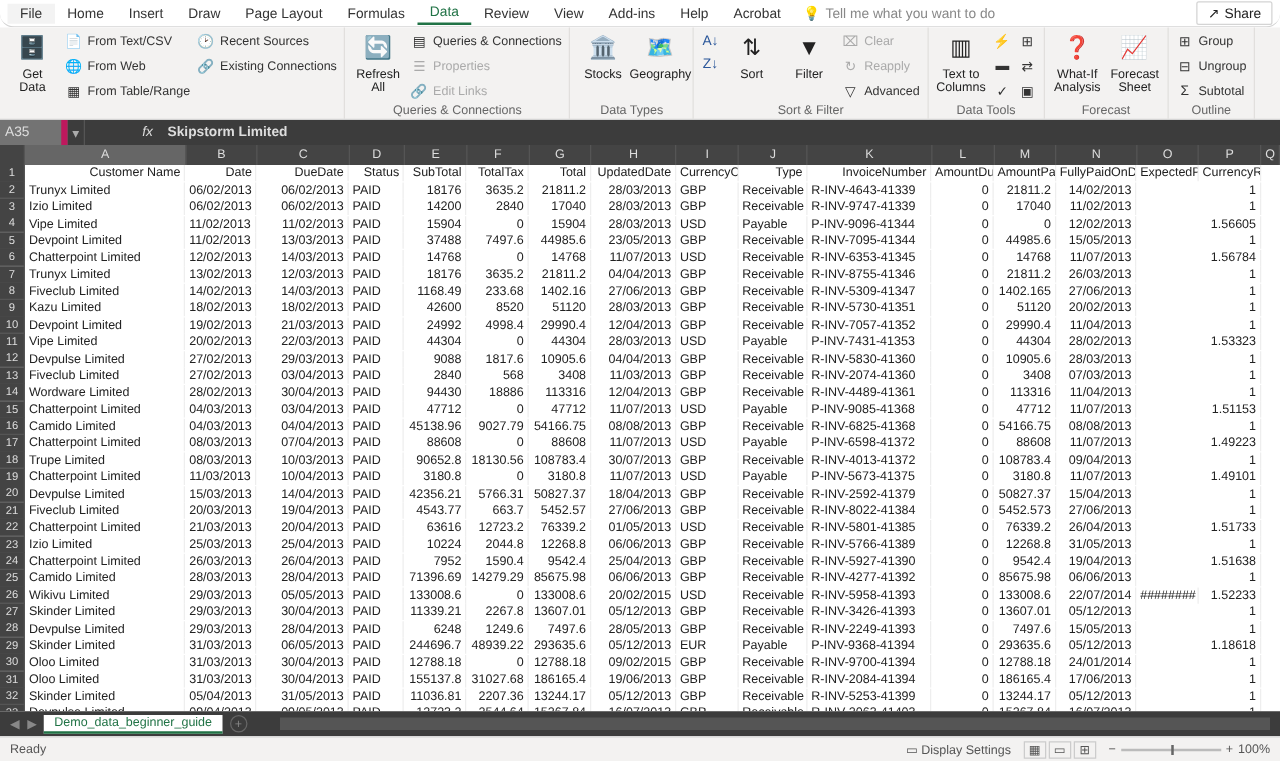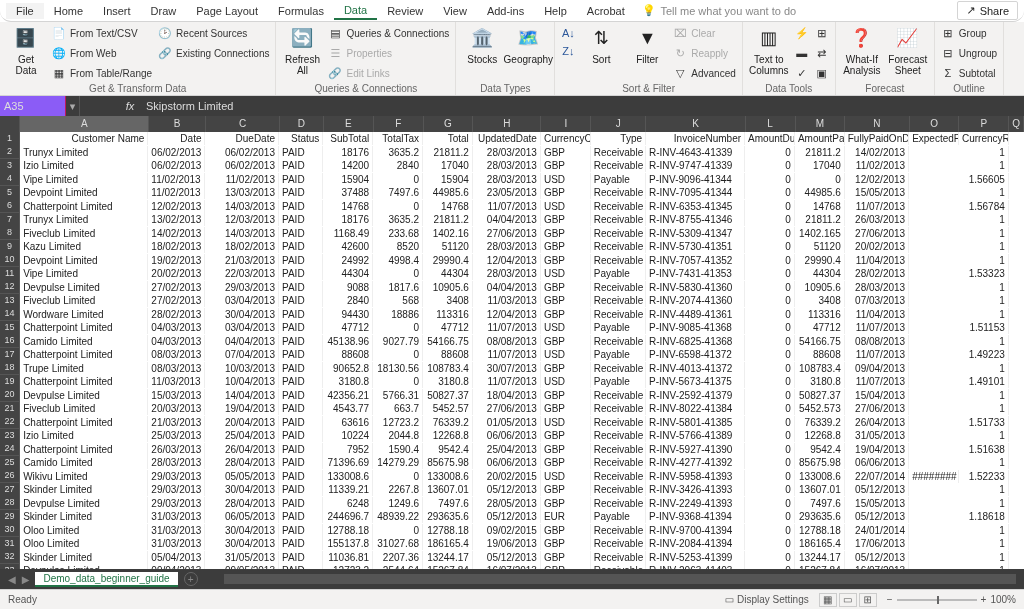--- a/index.html
+++ b/index.html
@@ -23,24 +23,24 @@
 .bigbtn { display: flex; flex-direction: column; align-items: center; width: 40px; gap: 2px; cursor: pointer; }
 .bigbtn .ic { width: 28px; height: 28px; display: flex; align-items: center; justify-content: center; font-size: 18px; }
 .bigbtn .lbl { font-size: 10px; text-align: center; line-height: 1.1; }
 .smallstack { display: flex; flex-direction: column; gap: 2px; }
 .smallbtn { display: flex; align-items: center; gap: 4px; font-size: 10px; color: #333; cursor: pointer; height: 18px; }
 .smallbtn .ic { width: 14px; height: 14px; display: inline-flex; align-items: center; justify-content: center; font-size: 11px; }
 .smallbtn.dim { color: #aaa; }
 
 
 .fbar { display: flex; align-items: center; background: #3c3c3c; color: #ddd; height: 20px; font-size: 11px; }
-.namebox { width: 66px; padding: 0 4px; background: #8b5cf6; border-right: 1px solid #be185d; height: 100%; display: flex; align-items: center; }
+.namebox { width: 54px; padding: 0 4px; background: #737373; border-right: 5px solid #be185d; height: 100%; display: flex; align-items: center; }
 .fbar .dd { width: 14px; text-align: center; color: #aaa; border-right: 1px solid #555; height: 100%; display: flex; align-items: center; justify-content: center;}
 .fbar .fx { width: 20px; text-align: center; font-style: italic; }
-.fbar .fval { padding: 0 6px; }
+.fbar .fval { padding: 0 6px; font-weight: bold; }
 
 
 .gridwrap { flex: 1; overflow: hidden; display: flex; flex-direction: column; }
 .colhdrs { display: flex; background: #444; color: #ddd; height: 16px; font-size: 10px; }
 .corner { width: 22px; border-right: 1px solid #555; }
 .ch { text-align: center; border-right: 1px solid #555; line-height: 16px; }
 .ch.sel { background: #666; }
 .rows { flex: 1; overflow: hidden; }
 .row { display: flex; height: 13.5px; font-size: 10px; align-items: center; }
 .rh { width: 22px; background: #444; color: #ddd; text-align: center; border-bottom: 1px solid #555; border-right: 1px solid #555; line-height: 13px; font-size: 9px; }
@@ -123,21 +123,20 @@
         <div class="smallbtn">
             <span class="ic">🕑</span>
             <span>Recent Sources</span>
           </div>
         <div class="smallbtn">
             <span class="ic">🔗</span>
             <span>Existing Connections</span>
           </div>
       </div>
     </div>
-    <div class="group-label">Get &amp; Transform Data</div>
   </div>
 
   <div class="group">
     <div class="group-body">
       <div class="bigbtn">
         <div class="ic">🔄</div>
         <div class="lbl">Refresh
 All</div>
       </div>
       <div class="smallstack">

